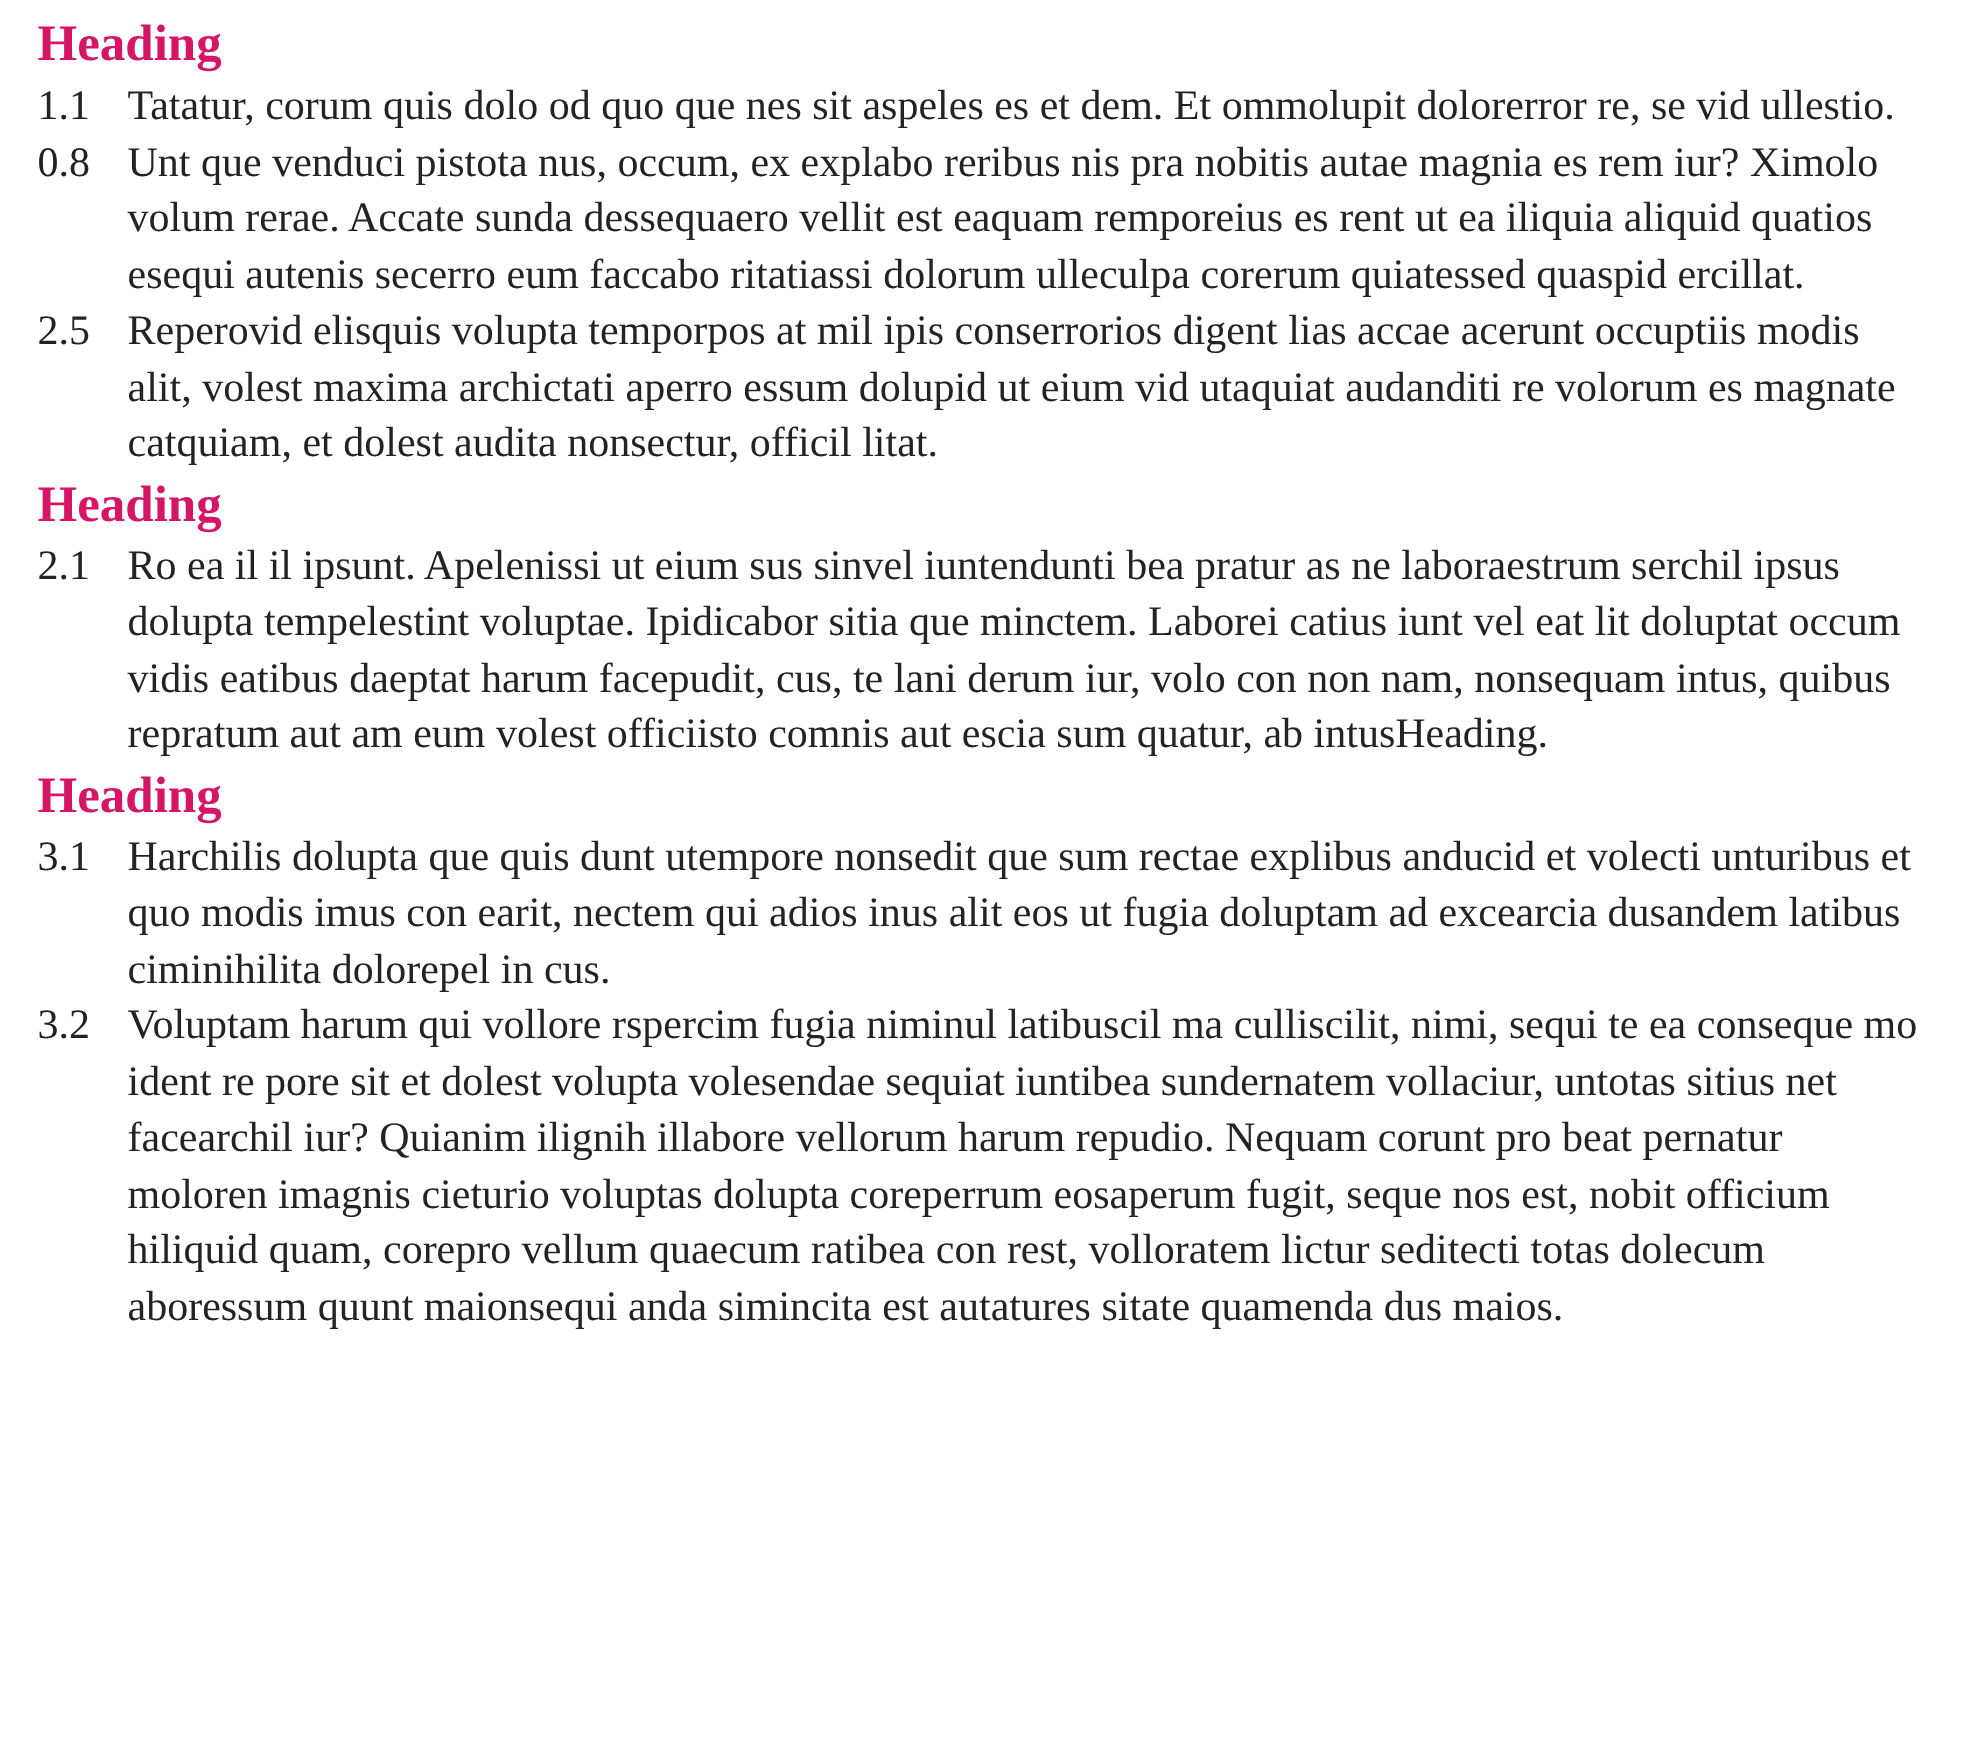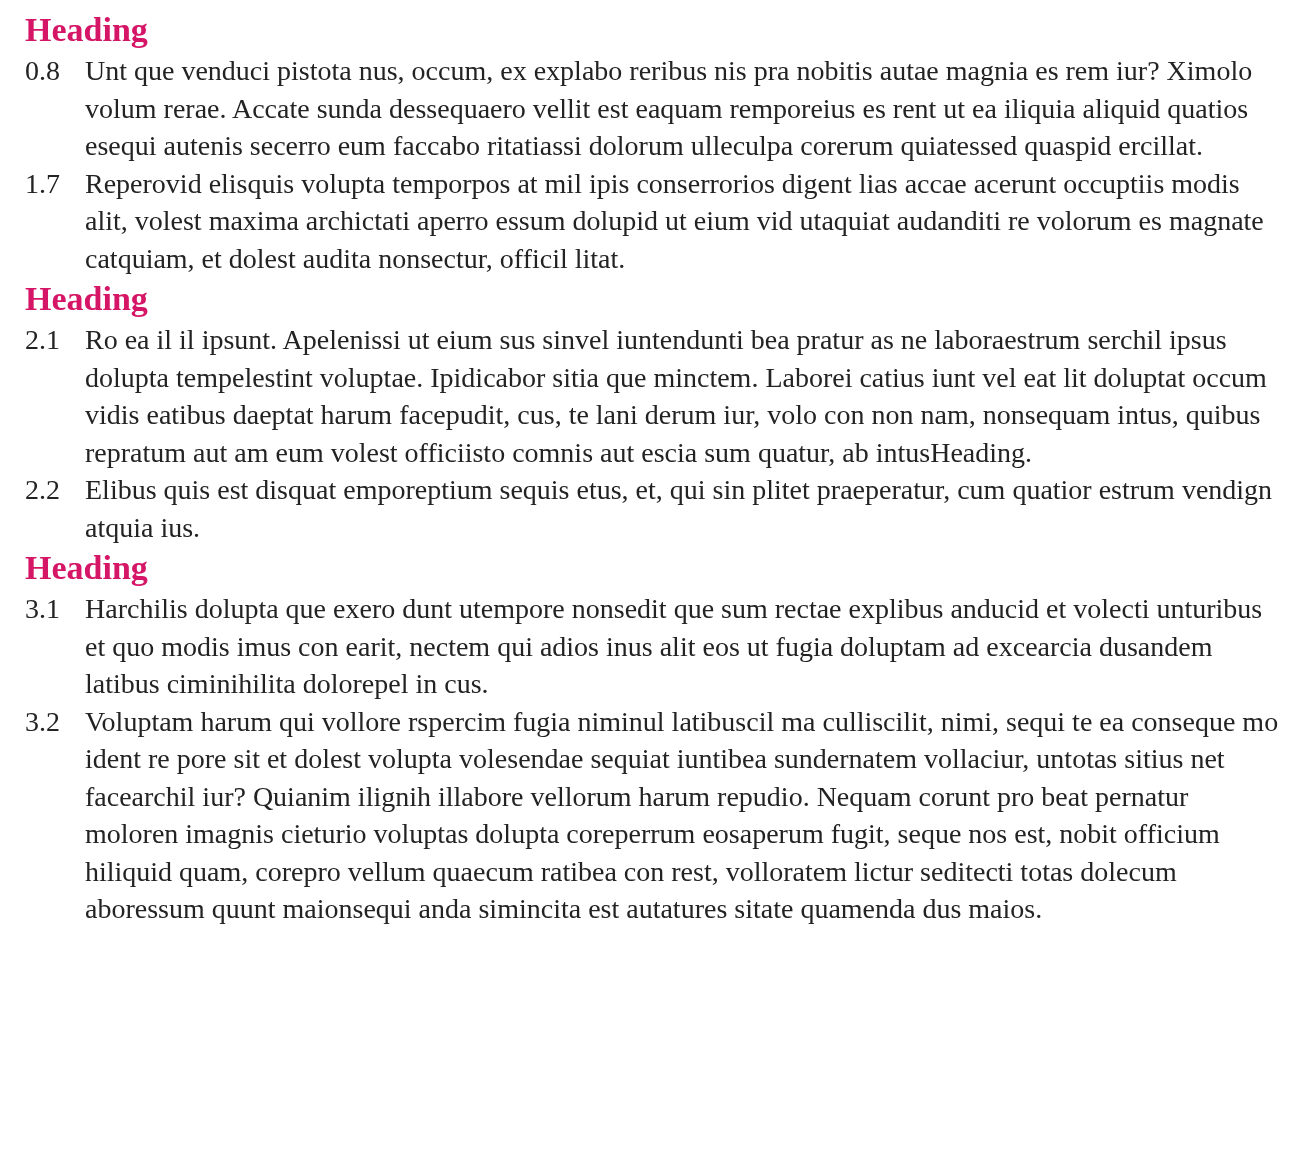--- a/index.html
+++ b/index.html
@@ -43,41 +43,41 @@
     text-align: left;
   }
 </style>
 </head>
 <body style="background: rgb(255, 255, 255);">
 
 <div class="doc">
 
   <h2 class="section-heading">Heading</h2>
   <div class="item">
+    <span class="num">1.1</span>
+    <p class="txt">Tatatur, corum quis dolo od quo que nes sit aspeles es et dem. Et ommolupit dolorerror re, se vid ullestio.</p>
+  </div>
+  <div class="item">
     <span class="num">0.8</span>
     <p class="txt">Unt que venduci pistota nus, occum, ex explabo reribus nis pra nobitis autae magnia es rem iur? Ximolo volum rerae. Accate sunda dessequaero vellit est eaquam remporeius es rent ut ea iliquia aliquid quatios esequi autenis secerro eum faccabo ritatiassi dolorum ulleculpa corerum quiatessed quaspid ercillat.</p>
   </div>
   <div class="item">
-    <span class="num">1.7</span>
+    <span class="num">2.5</span>
     <p class="txt">Reperovid elisquis volupta temporpos at mil ipis conserrorios digent lias accae acerunt occuptiis modis alit, volest maxima archictati aperro essum dolupid ut eium vid utaquiat audanditi re volorum es magnate catquiam, et dolest audita nonsectur, officil litat.</p>
   </div>
 
   <h2 class="section-heading">Heading</h2>
   <div class="item">
     <span class="num">2.1</span>
     <p class="txt">Ro ea il il ipsunt. Apelenissi ut eium sus sinvel iuntendunti bea pratur as ne laboraestrum serchil ipsus dolupta tempelestint voluptae. Ipidicabor sitia que minctem. Laborei catius iunt vel eat lit doluptat occum vidis eatibus daeptat harum facepudit, cus, te lani derum iur, volo con non nam, nonsequam intus, quibus repratum aut am eum volest officiisto comnis aut escia sum quatur, ab intusHeading.</p>
   </div>
-  <div class="item">
-    <span class="num">2.2</span>
-    <p class="txt">Elibus quis est disquat emporeptium sequis etus, et, qui sin plitet praeperatur, cum quatior estrum vendign atquia ius.</p>
-  </div>
 
   <h2 class="section-heading">Heading</h2>
   <div class="item">
     <span class="num">3.1</span>
-    <p class="txt">Harchilis dolupta que exero dunt utempore nonsedit que sum rectae explibus anducid et volecti unturibus et quo modis imus con earit, nectem qui adios inus alit eos ut fugia doluptam ad excearcia dusandem latibus ciminihilita dolorepel in cus.</p>
+    <p class="txt">Harchilis dolupta que quis dunt utempore nonsedit que sum rectae explibus anducid et volecti unturibus et quo modis imus con earit, nectem qui adios inus alit eos ut fugia doluptam ad excearcia dusandem latibus ciminihilita dolorepel in cus.</p>
   </div>
   <div class="item">
     <span class="num">3.2</span>
     <p class="txt">Voluptam harum qui vollore rspercim fugia niminul latibuscil ma culliscilit, nimi, sequi te ea conseque mo ident re pore sit et dolest volupta volesendae sequiat iuntibea sundernatem vollaciur, untotas sitius net facearchil iur? Quianim ilignih illabore vellorum harum repudio. Nequam corunt pro beat pernatur moloren imagnis cieturio voluptas dolupta coreperrum eosaperum fugit, seque nos est, nobit officium hiliquid quam, corepro vellum quaecum ratibea con rest, volloratem lictur seditecti totas dolecum aboressum quunt maionsequi anda simincita est autatures sitate quamenda dus maios.</p>
   </div>
 
 </div>
 
 </body></html>

